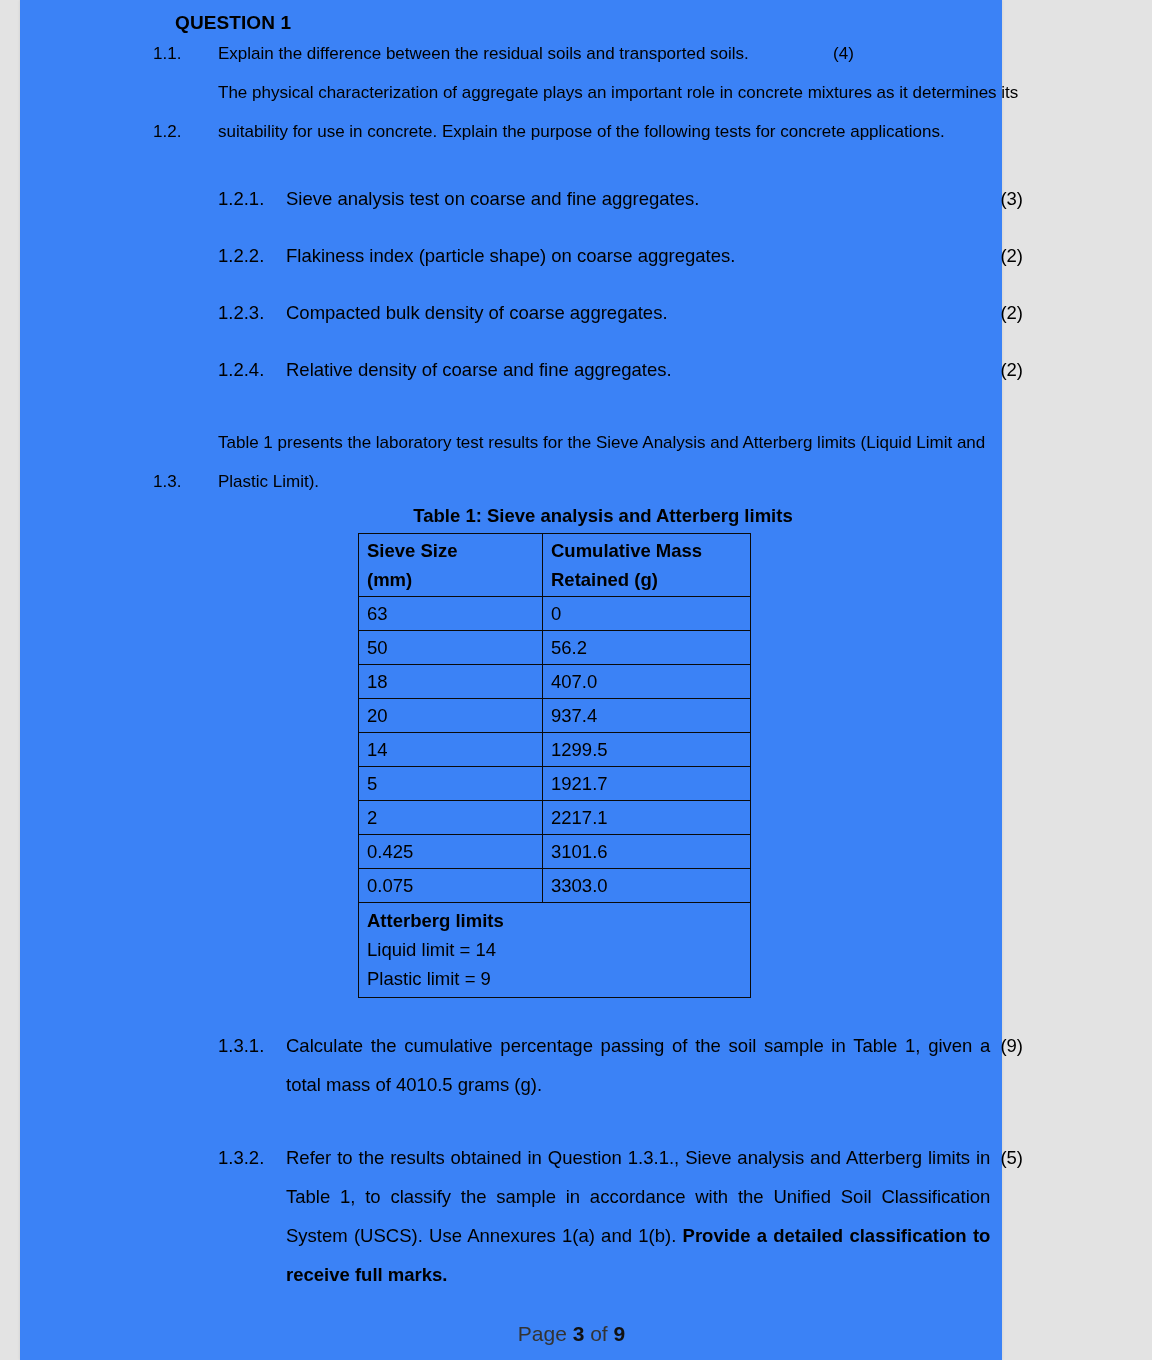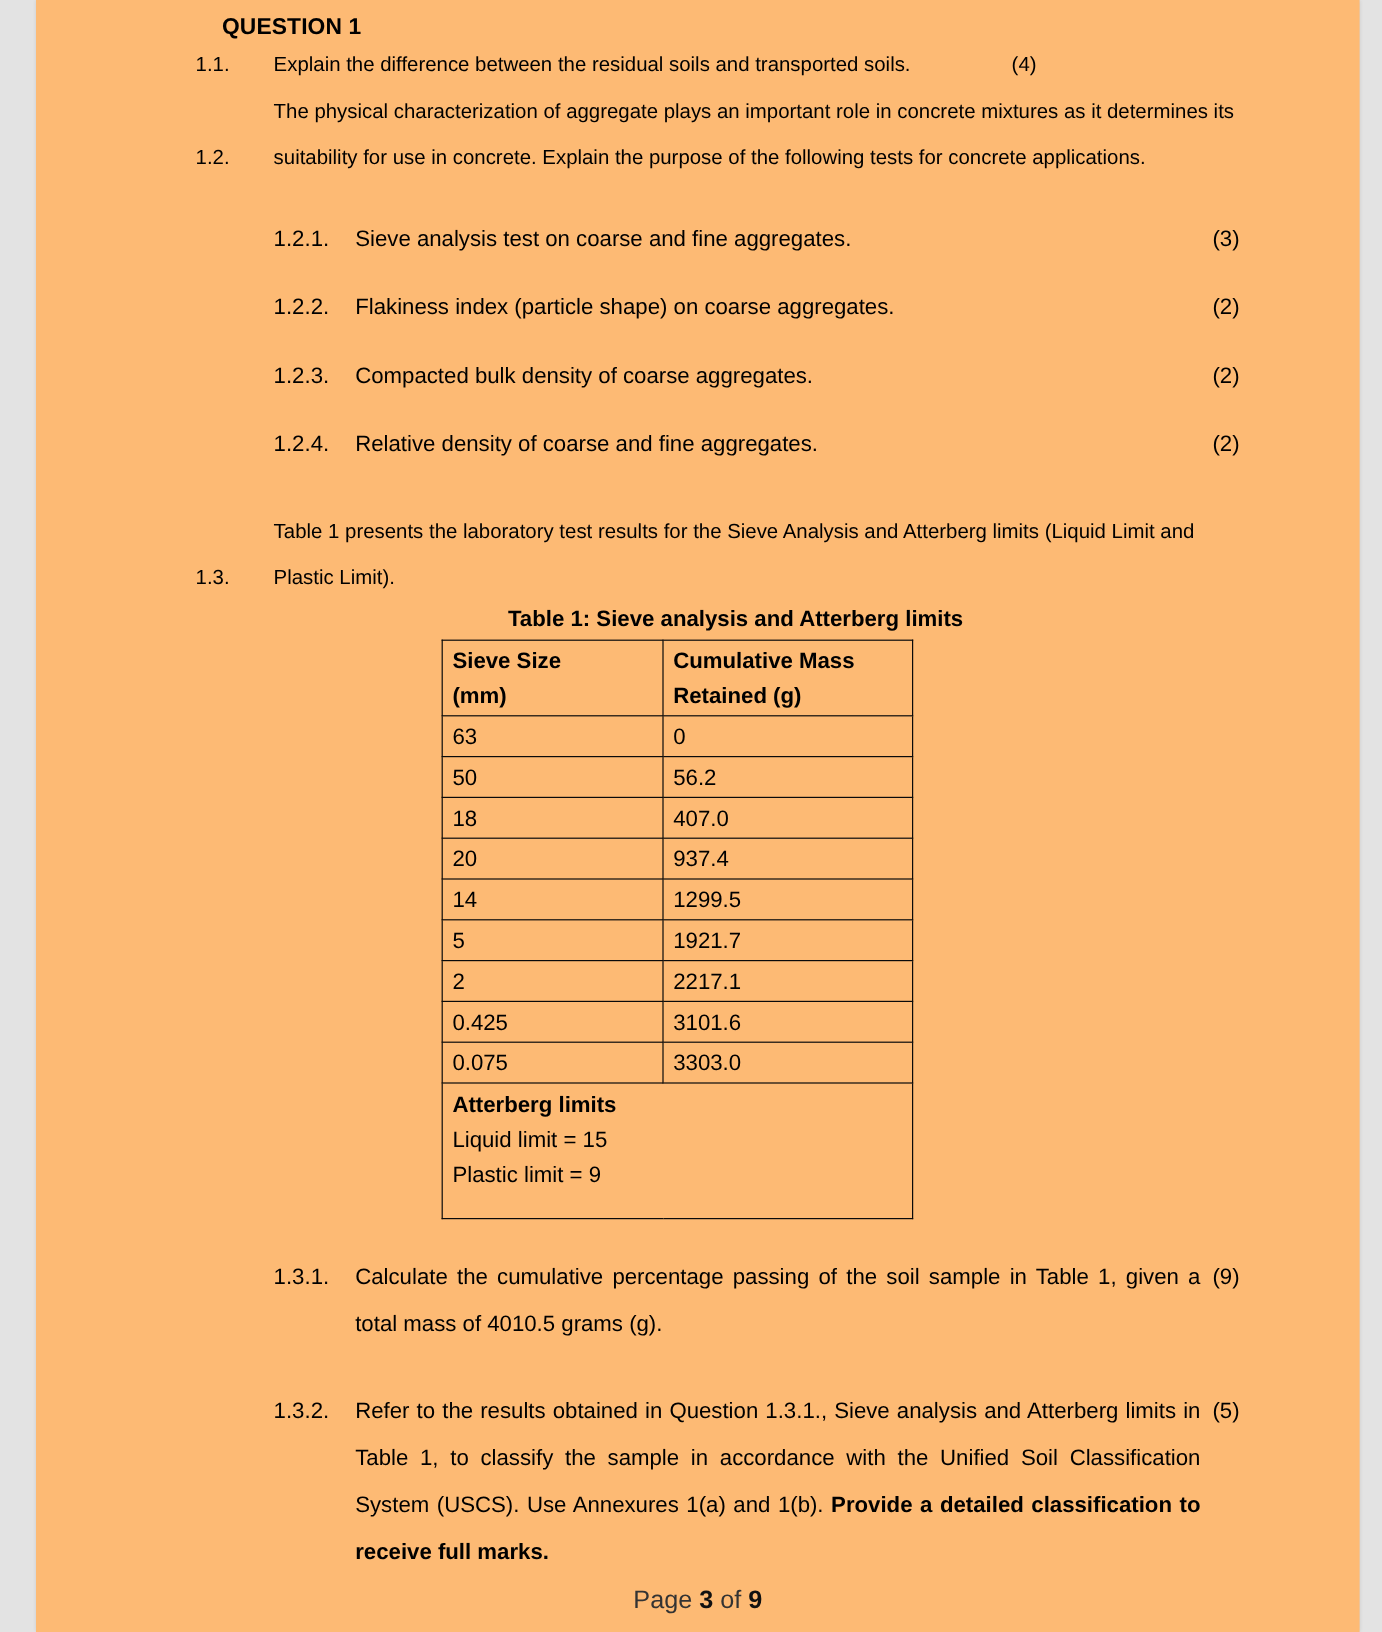--- a/index.html
+++ b/index.html
@@ -10,25 +10,25 @@
   }
   body {
     width: 1152px;
     height: 1360px;
     background: #e3e3e3;
     font-family: "Liberation Sans", sans-serif;
     overflow: hidden;
   }
   #page {
     position: absolute;
-    left: 30px;
+    left: 20px;
     top: 0;
-    width: 1103px;
+    width: 982px;
     height: 1360px;
-    background: #fdba74;
+    background: #3b82f6;
     box-shadow: 0 0 3px rgba(0,0,0,0.10);
   }
   .content {
     position: absolute;
     left: 133px;   
     top: 0;
     width: 870px;
   }
 
   
@@ -121,21 +121,21 @@
     padding: 2px 7px 2px 8px;
     color: #000;
   }
   table.sieve th {
     font-weight: bold;
   }
   table.sieve col.c1 { width: 184px; }
   table.sieve col.c2 { width: 208px; }
   table.sieve td.att {
     padding-top: 3px;
-    padding-bottom: 22px;
+    padding-bottom: 4px;
   }
   .att-title { font-weight: bold; display: block; }
   .att-line  { display: block; }
 
   
   .footer {
     position: absolute;
     left: 0;
     top: 1322px;
     width: 1103px;
@@ -265,21 +265,21 @@
             <td>0.425</td>
             <td>3101.6</td>
           </tr>
           <tr>
             <td>0.075</td>
             <td>3303.0</td>
           </tr>
           <tr>
             <td class="att" colspan="2">
               <span class="att-title">Atterberg limits</span>
-              <span class="att-line">Liquid limit = 15</span>
+              <span class="att-line">Liquid limit = 14</span>
               <span class="att-line">Plastic limit = 9</span>
             </td>
           </tr>
         </tbody>
       </table>
     </div>
 
     <div class="spacer-28"></div>
 
     <div class="lvl2 just">

